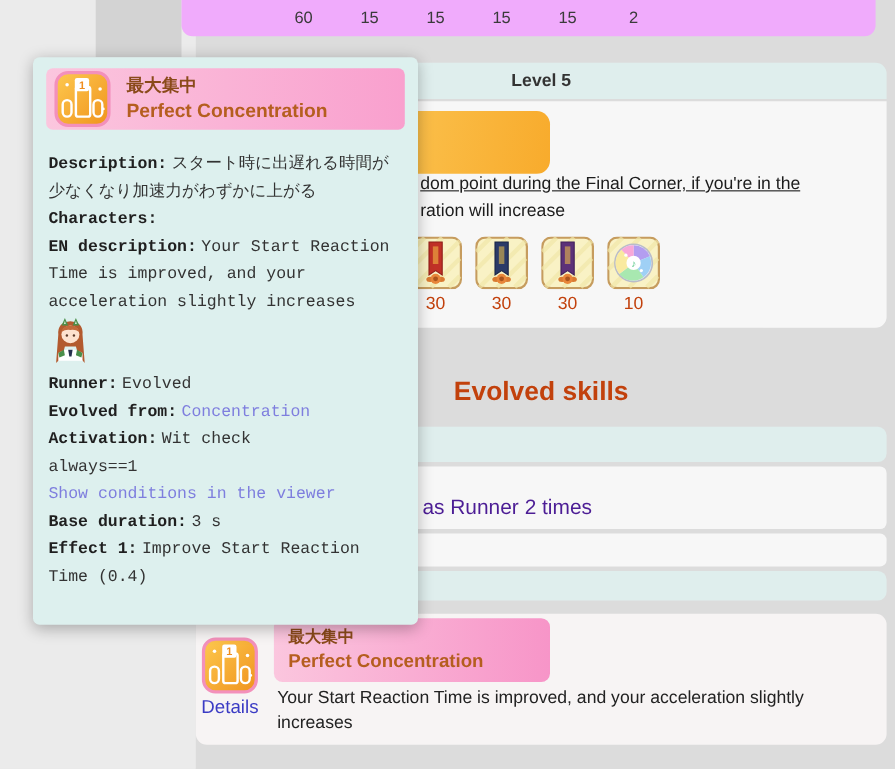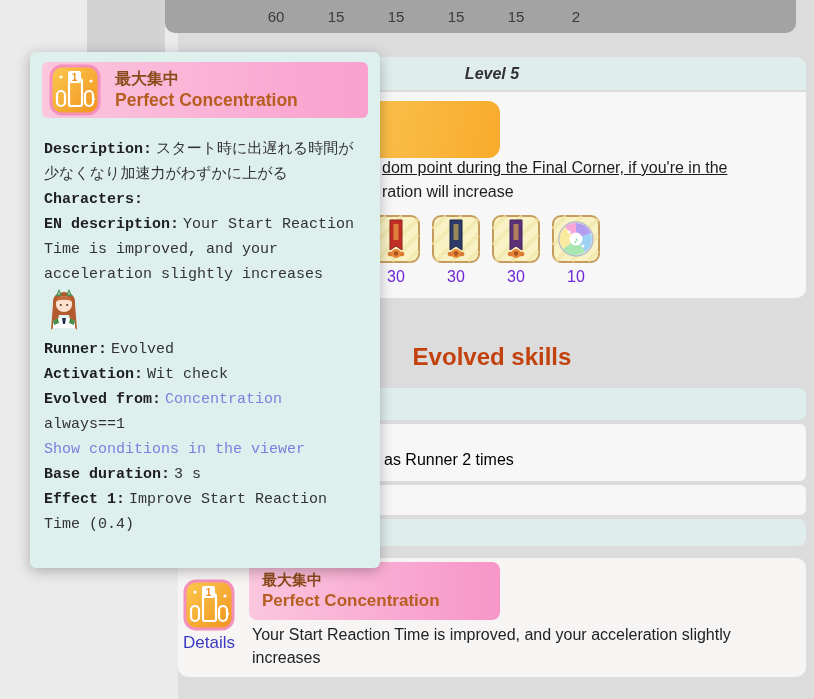--- a/index.html
+++ b/index.html
@@ -6,45 +6,45 @@
   *{box-sizing:border-box;}
   #stage{position:relative;width:814px;height:699px;overflow:hidden;
          font-family:"Liberation Sans","DejaVu Sans",sans-serif;color:#333;}
   .abs{position:absolute;}
 
   
   #left-band{left:0;top:0;width:178px;height:699px;background:#ebebeb;}
   #gray-block{left:87px;top:0;width:78px;height:52px;background:#d3d3d3;}
 
   
-  #cost-strip{left:165px;top:0;width:631px;height:33px;background:#a3a3a3;
+  #cost-strip{left:165px;top:0;width:631px;height:33px;background:#f0abfc;
               border-radius:0 0 10px 10px;display:flex;align-items:center;padding-left:81px;}
   .cost-cell{width:60px;text-align:center;font-size:15px;color:#3a3a3a;}
 
   
   #level-header{left:178px;top:57px;width:628px;height:33px;background:#dfeeed;
                 border-radius:10px 10px 0 0;text-align:center;line-height:33px;
-                font-size:16px;font-weight:bold;color:#333;font-style:italic;}
+                font-size:16px;font-weight:bold;color:#333;}
   #level-body{left:178px;top:92px;width:628px;height:206px;background:#f7f7f7;
               border-radius:0 0 10px 10px;}
   #orange-bar{left:240px;top:101px;width:260px;height:57px;border-radius:12px;
               background:linear-gradient(100deg,#fdd368,#f8ab2c);}
   .lv-line{font-size:16px;color:#1c1c1c;white-space:nowrap;}
   #lv-line1{left:382px;top:159px;text-decoration:underline;}
   #lv-line2{left:382px;top:183px;}
   .item-icon{width:48px;height:48px;top:215px;}
-  .item-count{top:268px;width:48px;text-align:center;font-size:16px;color:#6d28d9;}
+  .item-count{top:268px;width:48px;text-align:center;font-size:16px;color:#c2410c;}
 
   
   #evolved-heading{left:178px;top:343px;width:628px;text-align:center;
                    font-size:24px;font-weight:bold;color:#c2410c;}
   .cyan-bar{left:178px;width:628px;background:#dfeeed;border-radius:8px;}
   #cyan1{top:388px;height:32px;}
   #row1{left:178px;top:424px;width:628px;height:57px;background:#f7f7f7;border-radius:6px;}
-  #row1-text{left:384px;top:451px;font-size:16px;color:#000000;white-space:nowrap;}
+  #row1-text{left:384px;top:451px;font-size:19px;color:#4c1d95;white-space:nowrap;}
   #row2{left:178px;top:485px;width:628px;height:30px;background:#f7f7f7;border-radius:6px;}
   #cyan2{top:519px;height:27px;}
 
   
   #entry-row{left:178px;top:558px;width:628px;height:119px;background:#f7f4f4;border-radius:10px;}
   #entry-icon{left:183px;top:579px;width:52px;height:52px;}
   #entry-details{left:172px;top:633px;width:74px;text-align:center;font-size:17px;
                  color:#3b3bc4;cursor:pointer;}
   #entry-pinkbar{left:249px;top:562px;width:251px;height:58px;border-radius:8px;
                  background:linear-gradient(90deg,#fbc6de,#f795c8);
@@ -207,22 +207,22 @@
         <ellipse cx="20" cy="16" rx="8.2" ry="8" fill="#fde2cf"></ellipse>
         <path d="M11.5 14 Q13 8 20 8 Q27 8 28.5 14 Q24 11 20 12 Q16 11 11.5 14 Z" fill="#c2693a"></path>
         <circle cx="16.8" cy="17" r="1.1" fill="#5a3a2a"></circle>
           <circle cx="23.2" cy="17" r="1.1" fill="#5a3a2a"></circle>
         <path d="M9 33 Q20 26 31 33 L31 40 L9 40 Z" fill="#ffffff"></path>
         <path d="M9 33 L14 30 L15 35 L10 37 Z" fill="#4a8f4a"></path>
           <path d="M31 33 L26 30 L25 35 L30 37 Z" fill="#4a8f4a"></path>
         <path d="M18 30 L22 30 L21 36 L19 36 Z" fill="#27304e"></path>
       </svg>
       <p><b>Runner:</b><span>Evolved</span></p>
+      <p><b>Evolved from:</b><span class="lnk">Concentration</span></p>
       <p><b>Activation:</b><span>Wit check</span></p>
-      <p><b>Evolved from:</b><span class="lnk">Concentration</span></p>
       <p>always==1</p>
       <p class="lnk">Show conditions in the viewer</p>
       <p><b>Base duration:</b><span>3 s</span></p>
       <p><b>Effect 1:</b><span>Improve Start Reaction Time (0.4)</span></p>
     </div>
   </div>
 
 </div>
 
 </body></html>

